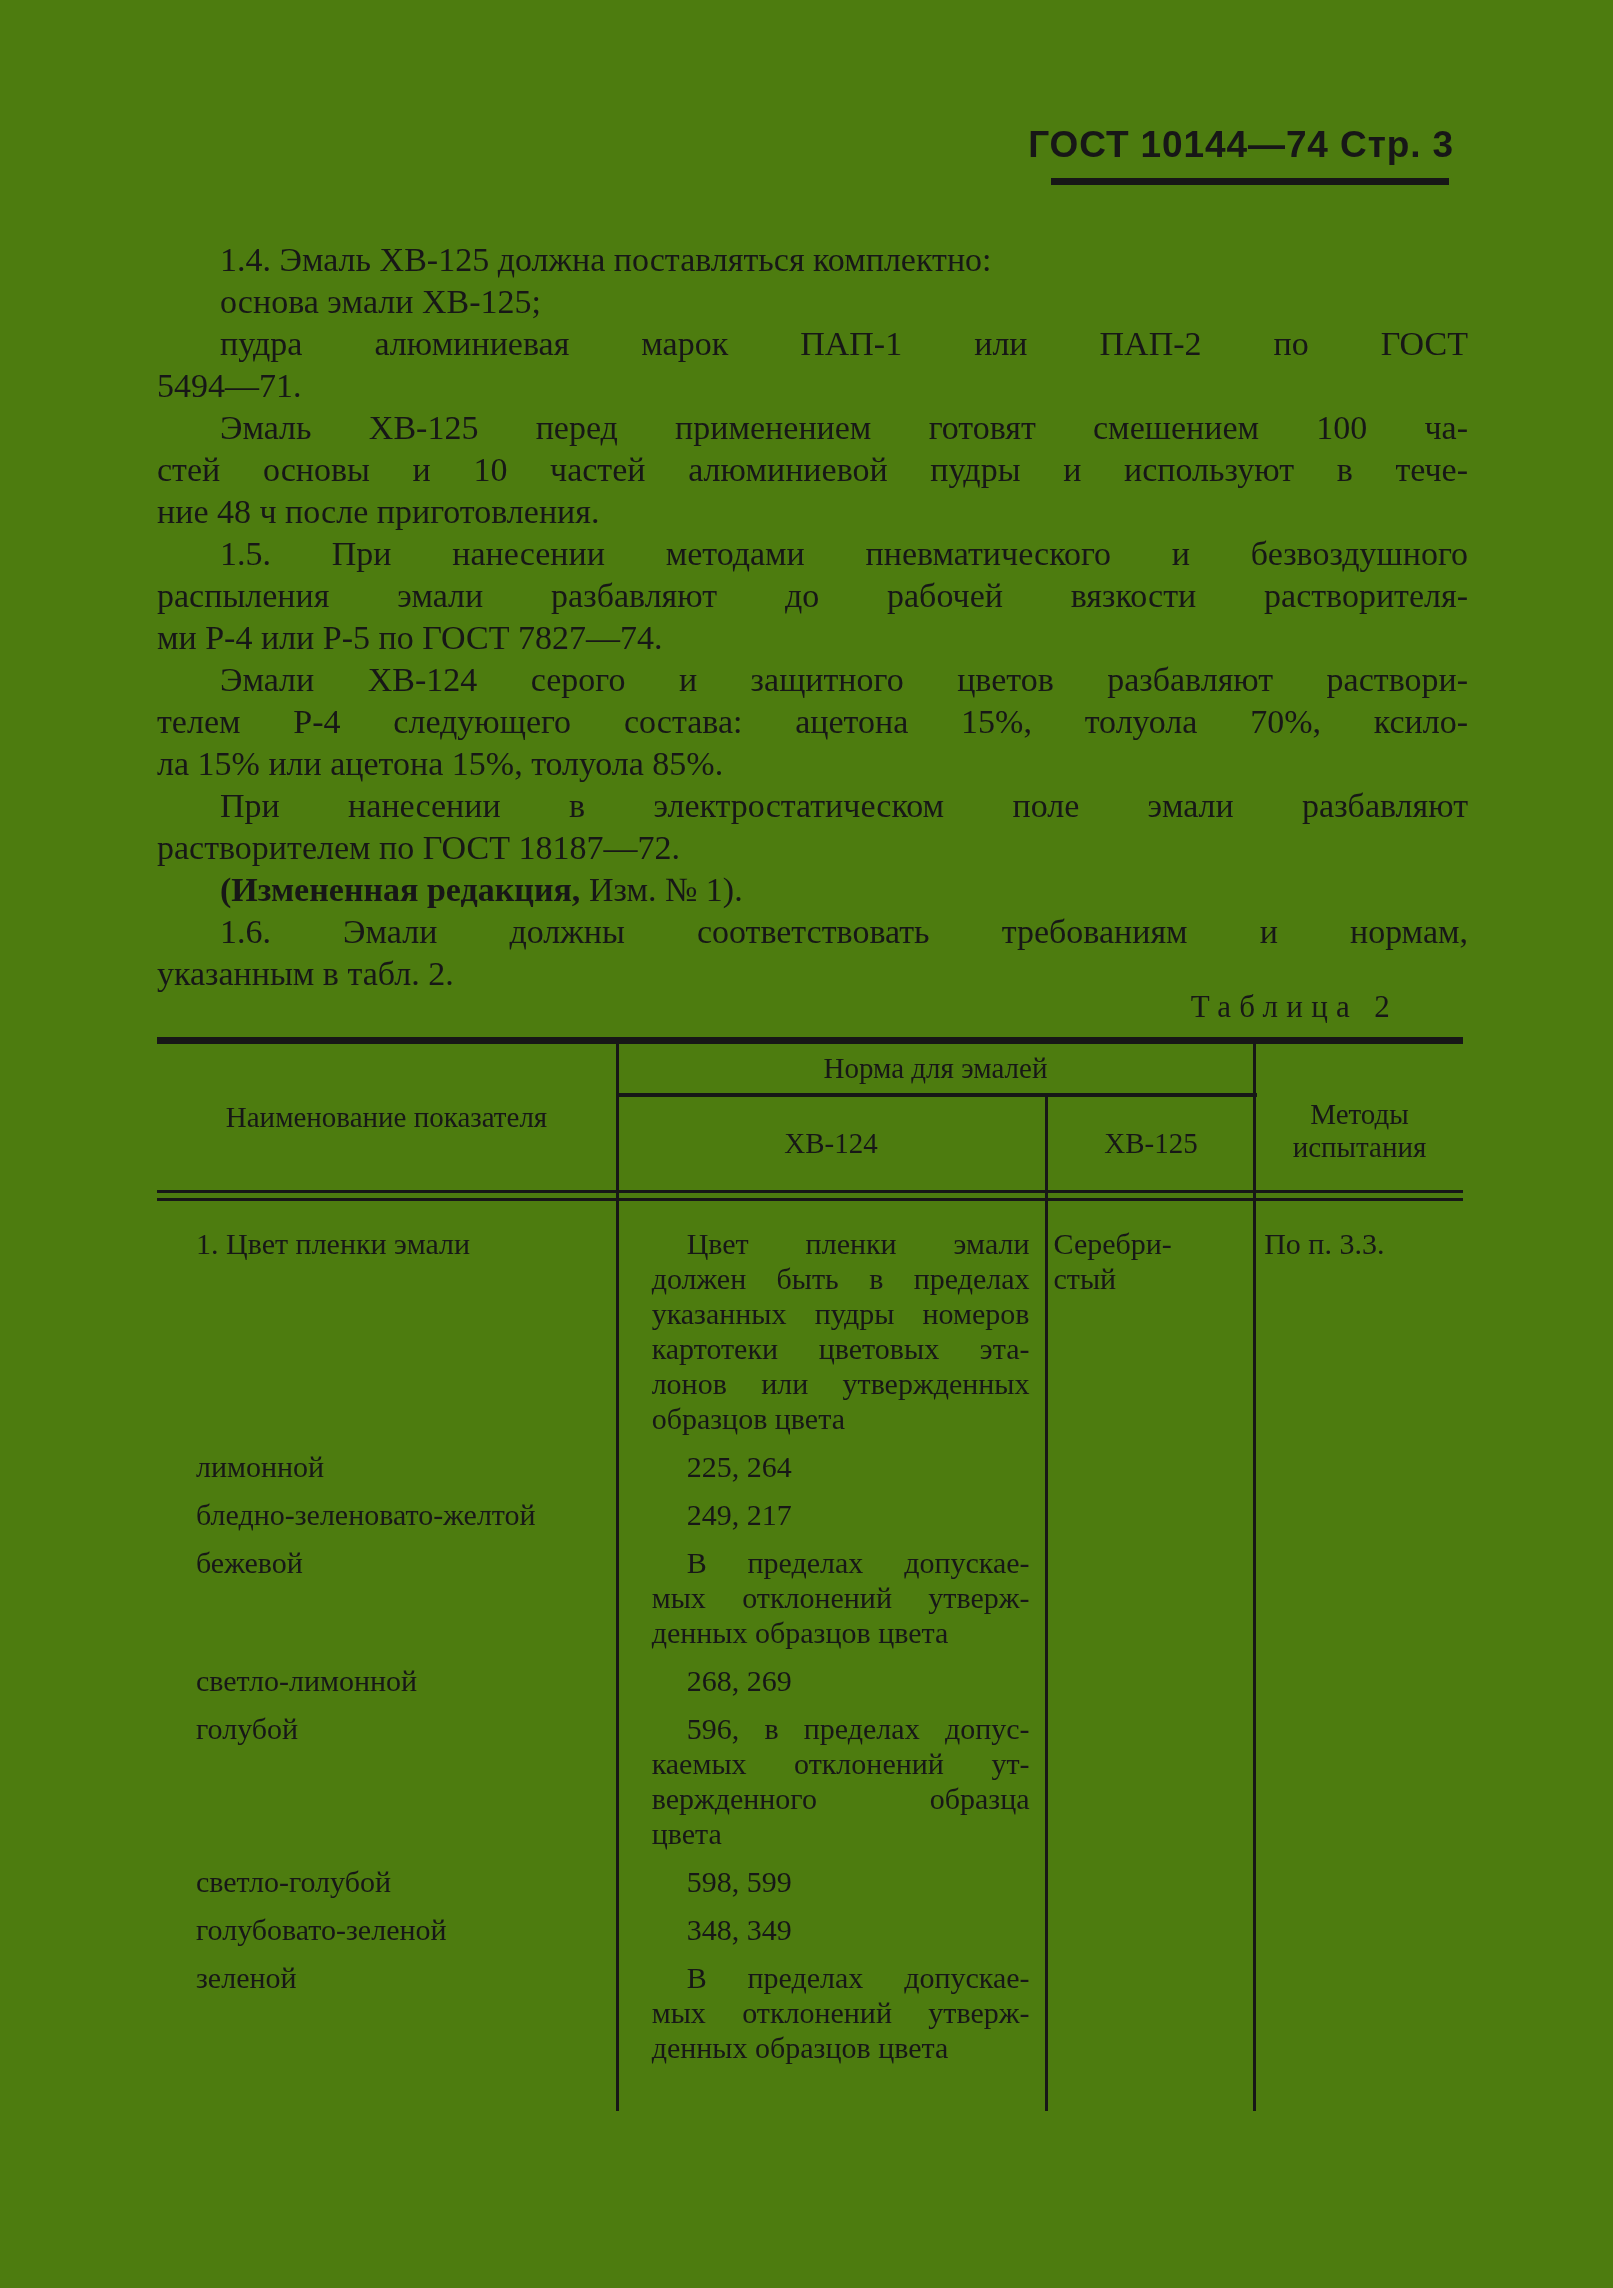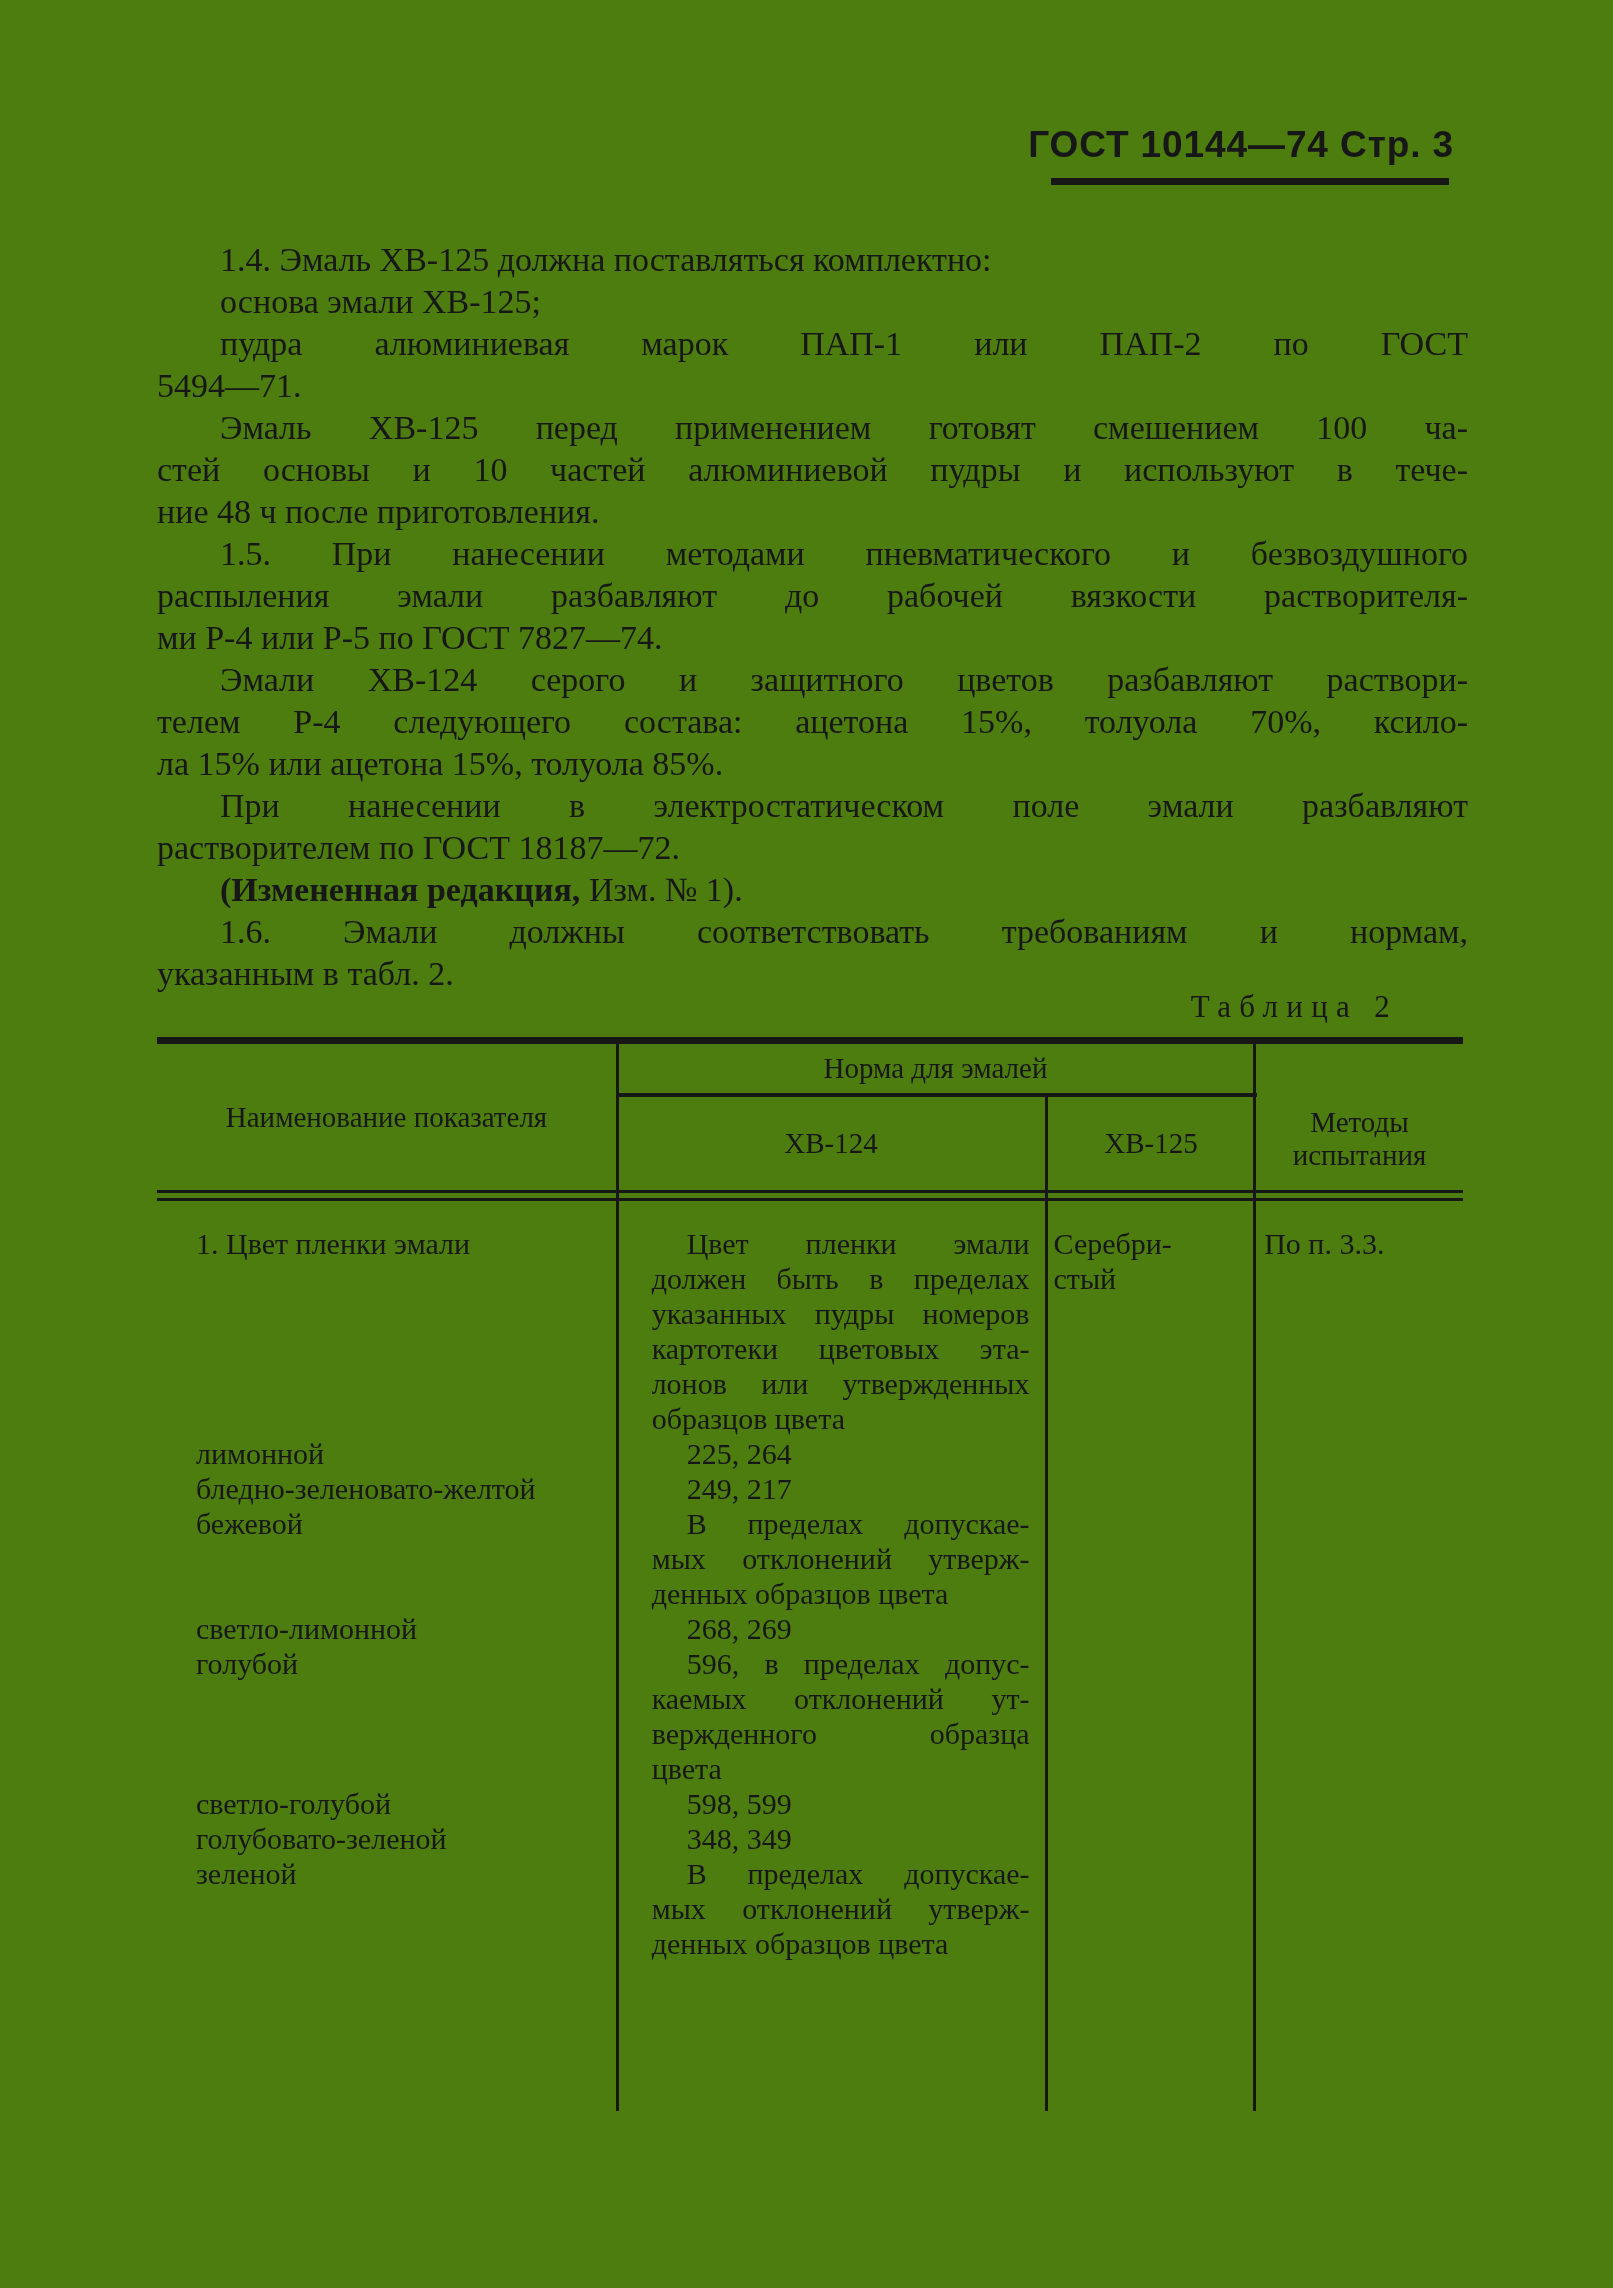--- a/index.html
+++ b/index.html
@@ -48,24 +48,24 @@
   .v2 { left:888px;  top:56px; bottom:0; }
   .v3 { left:1096px; top:0;    bottom:0; }
   .hcell {
     position:absolute; display:flex; align-items:center; justify-content:center;
     text-align:center; font-size:29px; line-height:33px;
   }
   .h-name   { left:0;    top:6.5px;  width:459px;  height:147px; }
   .h-norma  { left:461px; top:6.5px; width:635px;  height:50px;  }
   .h-124    { left:461px; top:60px; width:426px; height:93px; }
   .h-125    { left:891px; top:60px; width:206px; height:93px; }
-  .h-method { left:1099px; top:12px; width:207px; height:180px; }
+  .h-method { left:1099px; top:4px; width:207px; height:180px; }
   .tbody { position:absolute; left:0; top:189px; width:1306px; }
   .trow { display:flex; align-items:flex-start; }
-  .trow + .trow { }
+  .trow + .trow { margin-top:13px; }
   .cell { box-sizing:border-box; }
   .c1 { width:459px; padding-left:39px; padding-right:9.2px; }
   .c2 { width:429px; padding-left:36px; padding-right:14.8px; }
   .c3 { width:209px; padding-left:9.2px; padding-right:21px; }
   .c4 { width:210px; padding-left:11px; padding-right:3.7px; }
   .tline { text-align:justify; text-align-last:justify; }
   .tline.final { text-align-last:left; }
   .tline.indent { text-indent:35px; }
 </style>
 </head>

